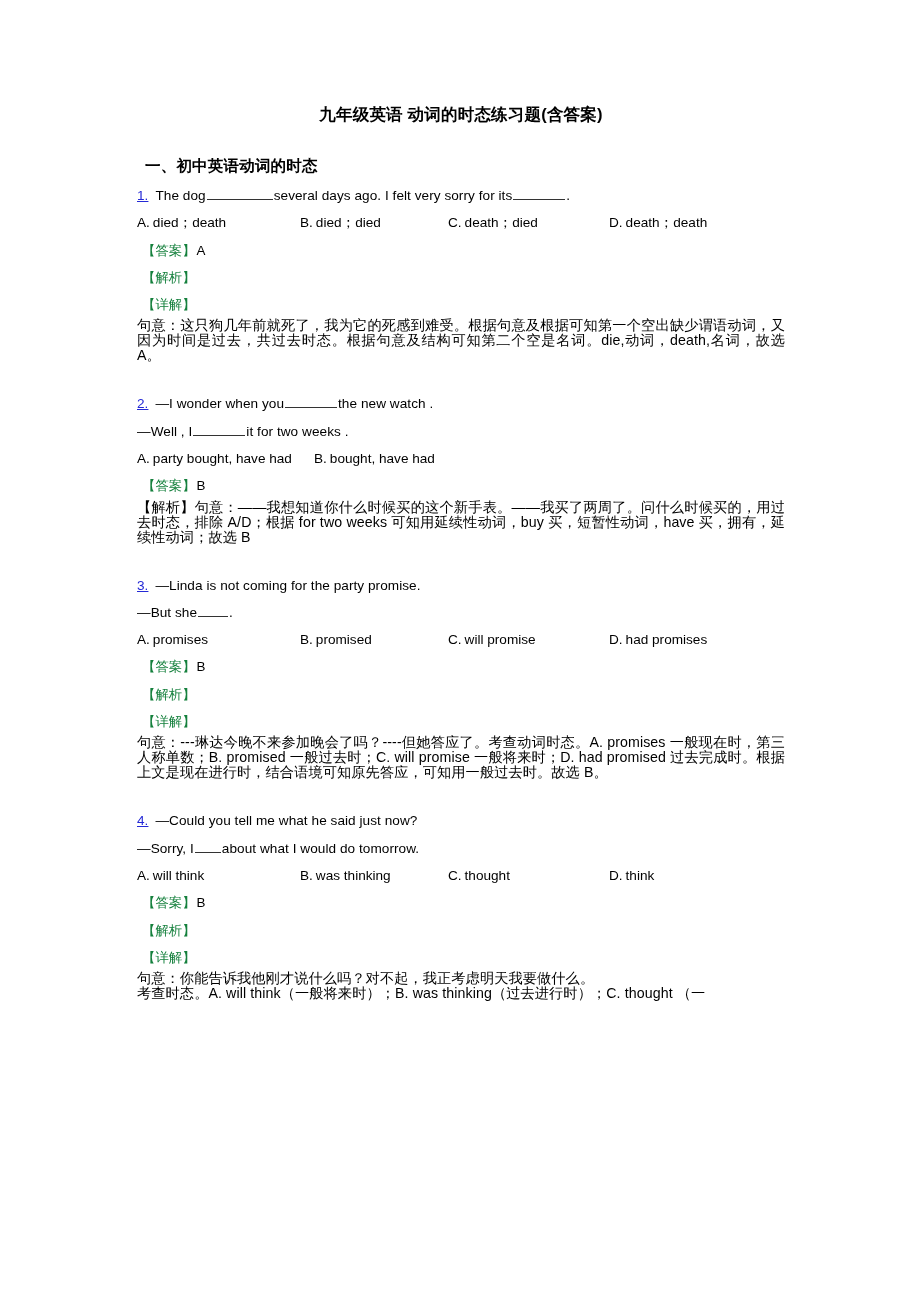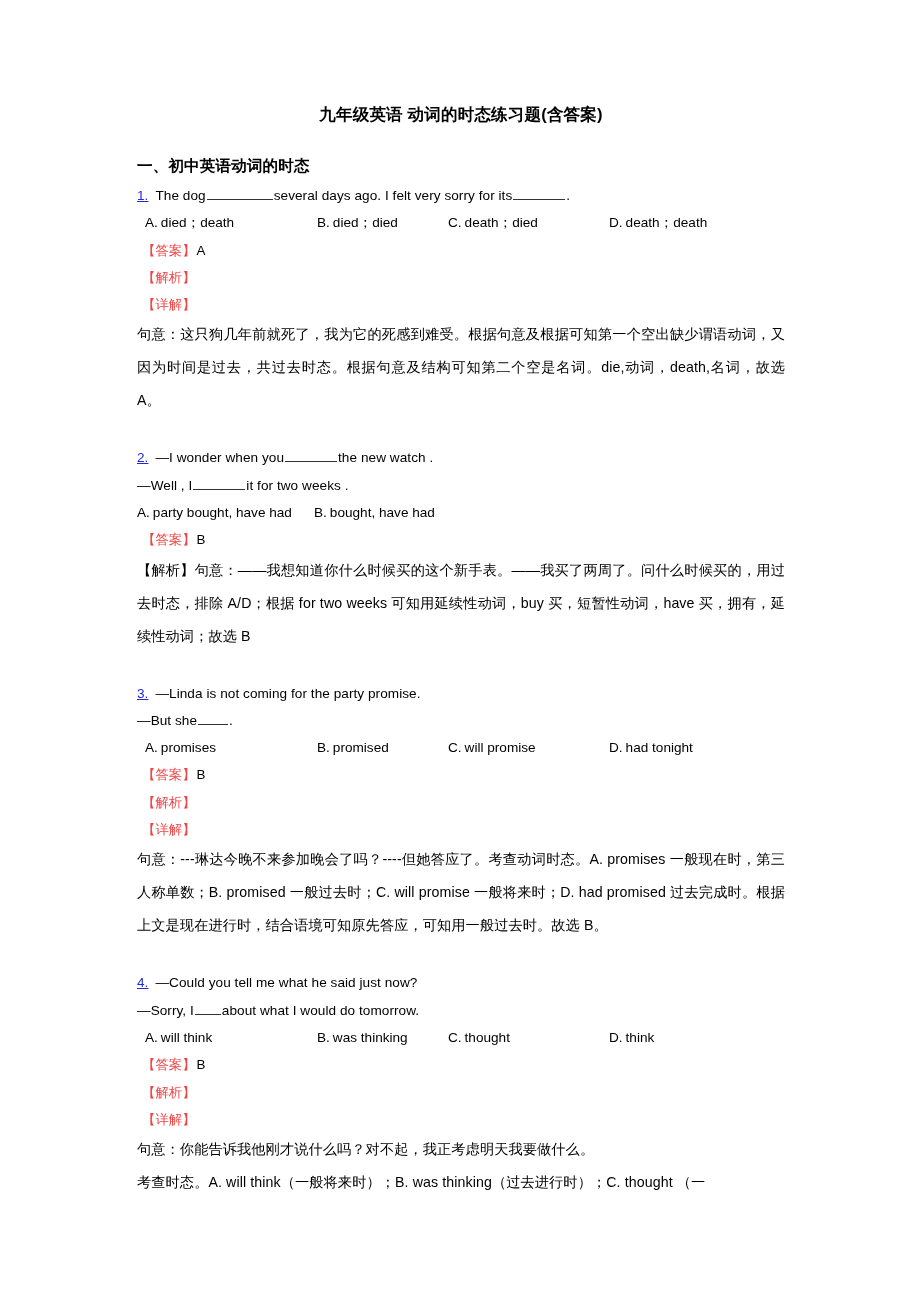--- a/index.html
+++ b/index.html
@@ -38,21 +38,21 @@
     letter-spacing: 0.2px;
     margin: 0 0 30px 0;
     line-height: 1.3;
     white-space: nowrap;
   }
 
   
   .section-heading {
     font-size: 15.5px;
     font-weight: bold;
-    margin: 0 0 4px 0;
+    margin: 0 0 4px 8px;
     line-height: 1.45;
     letter-spacing: 0.2px;
   }
 
   
   .line {
     font-size: 13.6px;
     line-height: 27.3px;
     white-space: nowrap;
     letter-spacing: 0.05px;
@@ -87,43 +87,43 @@
     height: 27.3px;
     font-size: 13.6px;
     line-height: 27.3px;
     white-space: nowrap;
   }
   .options .opt {
     position: absolute;
     top: 0;
     white-space: nowrap;
   }
-  .options .opt.c0 { left: 8px; }
-  .options .opt.c1 { left: 180px; }
+  .options .opt.c0 { left: 0px; }
+  .options .opt.c1 { left: 163px; }
   .options .opt.c2 { left: 311px; }
   .options .opt.c3 { left: 472px; text-align: right; }
   
   .options2 .opt.c0 { left: 0px; }
   .options2 .opt.c1 { left: 177px; }
   .opt-letter { margin-right: 3px; }
 
   
   .meta {
     font-size: 13.4px;
     line-height: 27.3px;
     padding-left: 5px;
     white-space: nowrap;
   }
-  .meta .tag { color: #ef4444; }
+  .meta .tag { color: #15803d; }
   .meta .val { margin-left: 1px; }
 
   
   .analysis {
     font-size: 14.2px;
-    line-height: 33px;
+    line-height: 15px;
     text-align: justify;
     text-justify: inter-ideograph;
     margin: 0;
     word-break: break-all;
     letter-spacing: 0.1px;
   }
 
   
   .gap { height: 27px; }
   .qblock { margin: 0; padding: 0; }
@@ -182,21 +182,21 @@
         <span class="qnum">3.</span><span class="stem-text">—Linda is not coming for the party promise.</span>
       </div>
       <div class="line">
         <span class="stem-text">—But she</span><span class="blank w-short"></span><span class="stem-text">.</span>
       </div>
 
       <div class="options">
         <span class="opt c0"><span class="opt-letter">A.</span><span>promises</span></span>
         <span class="opt c1"><span class="opt-letter">B.</span><span>promised</span></span>
         <span class="opt c2"><span class="opt-letter">C.</span><span>will promise</span></span>
-        <span class="opt c3"><span class="opt-letter">D.</span><span>had tonight</span></span>
+        <span class="opt c3"><span class="opt-letter">D.</span><span>had promises</span></span>
       </div>
 
       <div class="meta"><span class="tag">【答案】</span><span class="val">B</span></div>
       <div class="meta"><span class="tag">【解析】</span></div>
       <div class="meta"><span class="tag">【详解】</span></div>
       <div class="analysis">句意：---琳达今晚不来参加晚会了吗？----但她答应了。考查动词时态。A. promises 一般现在时，第三人称单数；B. promised 一般过去时；C. will promise 一般将来时；D. had promised 过去完成时。根据上文是现在进行时，结合语境可知原先答应，可知用一般过去时。故选 B。</div>
     </div>
 
     <div class="gap"></div>
 

